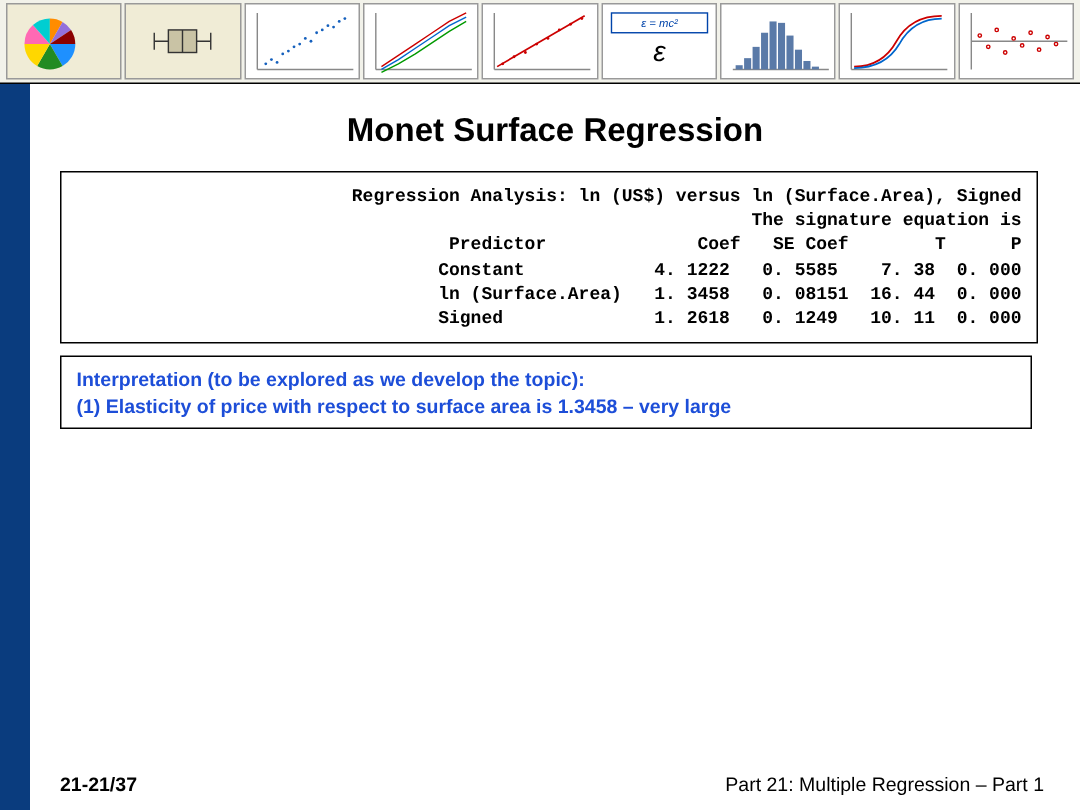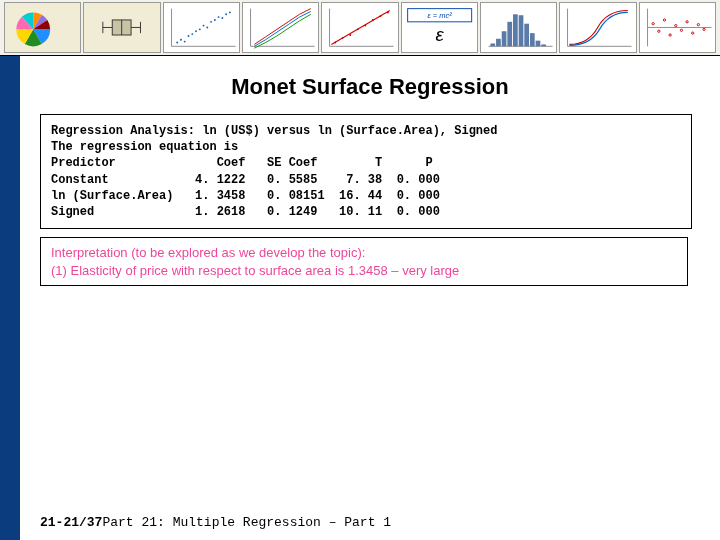--- a/index.html
+++ b/index.html
@@ -13,24 +13,24 @@
   .thumb svg { width: 100%; height: 100%; display: block; }
   .thumb.beige { background: #f0ecd6; }
   .main {
     flex: 1; position: relative; padding: 0 0 0 20px;
   }
   .main::before {
     content: ""; position: absolute; left: 0; top: 0; width: 20px; height: 100%; background: #0a3c7e;
   }
   .title { text-align: center; font-size: 22px; font-weight: bold; padding: 18px 0 14px 0; color: #000; }
   .outbox { margin: 0 28px 8px 20px; border: 1.5px solid #000; background: #fff; padding: 8px 10px; }
-  .mono { font-family: "Courier New", Courier, monospace; font-size: 12px; font-weight: bold; white-space: pre; line-height: 1.35; color: #000; }
-  .interp-box { margin: 0 32px 6px 20px; border: 1.5px solid #000; padding: 6px 10px; font-size: 13px; font-weight: normal; line-height: 1.35; color: #ec4899; }
+  .mono { font-family: "Courier New", Courier, monospace; font-size: 12px; font-weight: bold; white-space: pre; line-height: 1.35; color: #000; text-align: right; }
+  .interp-box { margin: 0 32px 6px 20px; border: 1.5px solid #000; padding: 6px 10px; font-size: 13px; font-weight: bold; line-height: 1.35; color: #1d4ed8; }
   .interp-box.second { margin-top: 4px; }
-  .footer { position: absolute; bottom: 10px; left: 40px; right: 24px; display: flex; font-size: 13px; font-family: Liberation Mono, monospace; }
+  .footer { position: absolute; bottom: 10px; left: 40px; right: 24px; display: flex; justify-content: space-between; font-size: 13px; }
   .footer .right { font-weight: normal; color: #000; }
   .pageno { font-weight: bold; }
 </style>
 </head>
 <body>
 
 <div class="wrap">
   <div class="banner">
     <div class="thumb beige">
       <svg viewBox="0 0 80 52">
@@ -154,21 +154,21 @@
         </g>
       </svg>
     </div>
   </div>
 
   <div class="main">
     <h2 class="title">Monet Surface Regression</h2>
 
     <div class="outbox">
 <div class="mono">Regression Analysis: ln (US$) versus ln (Surface.Area), Signed</div>
-<div class="mono">The regression equation is</div>
+<div class="mono">The signature equation is</div>
 <div class="mono">Predictor              Coef   SE Coef        T      P</div>
 <div class="mono">Constant            4. 1222   0. 5585    7. 38  0. 000</div>
 <div class="mono">ln (Surface.Area)   1. 3458   0. 08151  16. 44  0. 000</div>
 <div class="mono">Signed              1. 2618   0. 1249   10. 11  0. 000</div>
     </div>
 
     <div class="interp-box">
       <div>Interpretation (to be explored as we develop the topic):</div>
       <div>(1)  Elasticity of price with respect to surface area is 1.3458 – very large</div>
     </div>

